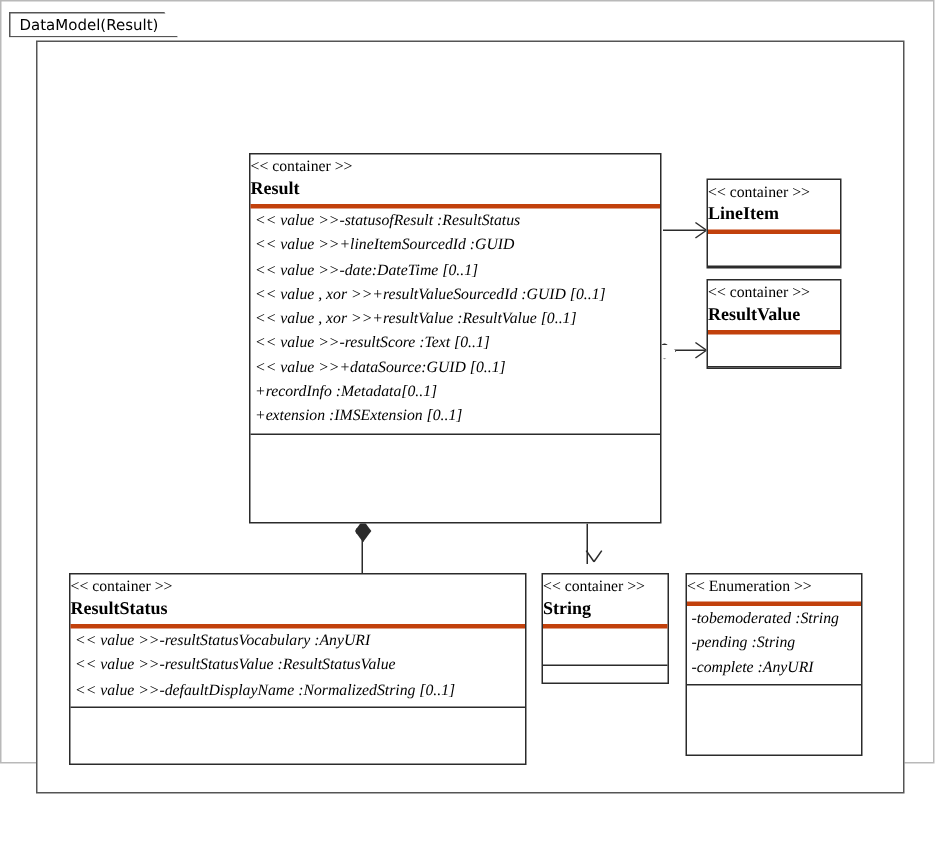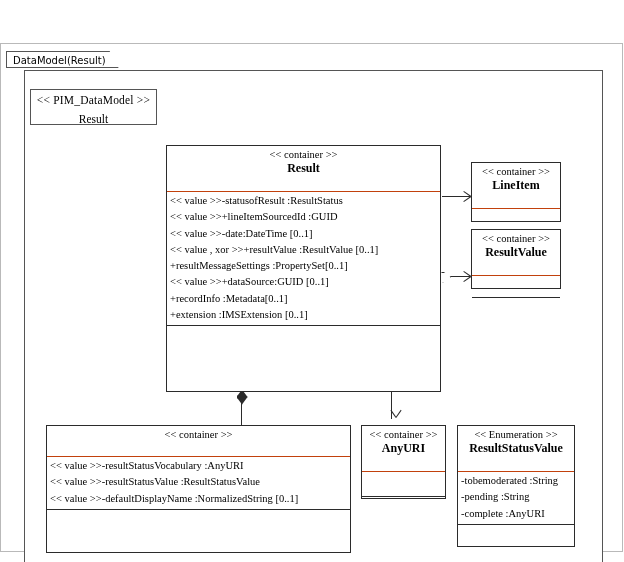--- a/index.html
+++ b/index.html
@@ -4,21 +4,21 @@
 <style>
   html,body{margin:0;padding:0;background:#ffffff;}
   body{
     width:624px;height:562px;position:relative;overflow:hidden;
     font-family:"Liberation Serif","DejaVu Serif",serif;
     color:#000;
   }
   
   #canvas{
     position:absolute;left:0;top:0;width:623px;height:509px;
-    border:1px solid #b9b9b9;box-sizing:border-box;background:#fff;margin-top:43px;
+    border:1px solid #b9b9b9;box-sizing:border-box;background:#fff;
   }
   
   #diagram-tab{
     position:absolute;left:5px;top:7px;height:17px;
     padding:0 12px 0 6px;
     border:1px solid #555;border-bottom:1px solid #555;
     background:#fff;
     font-family:"DejaVu Sans","Liberation Sans",sans-serif;
     font-size:10px;line-height:17px;white-space:nowrap;
     box-sizing:border-box;
@@ -33,25 +33,25 @@
     position:absolute;left:29px;top:45px;width:127px;height:36px;
     border:1px solid #555;background:#fff;box-sizing:border-box;
     text-align:center;
   }
   #package-tab .st{font-size:11.5px;line-height:17px;letter-spacing:.2px;}
   #package-tab .nm{font-size:11.5px;line-height:17px;}
 
   
   .cls{position:absolute;border:1px solid #2b2b2b;background:#fff;box-sizing:border-box;}
   .cls .hdr{
-    border-bottom:1px solid #c2410c;text-align:center;padding:2px 0 15px 0;
+    border-bottom:3px solid #c2410c;text-align:left;padding:2px 0 3px 0;
   }
   .cls .hdr .st{display:block;font-size:10.5px;line-height:13px;white-space:nowrap;}
   .cls .hdr .nm{display:block;font-size:12px;line-height:15px;font-weight:bold;white-space:nowrap;}
-  .cls .attrs{border-bottom:1px solid #2b2b2b;padding:1px 0 2px 0;}
+  .cls .attrs{border-bottom:1px solid #2b2b2b;padding:1px 0 2px 0;font-style:italic;}
   .cls .attrs .row{
     font-size:10.5px;line-height:16.3px;white-space:nowrap;padding-left:3px;
     overflow:hidden;
   }
   .cls .ops{}
 
   
   #cls-result   {left:165px;top:101px;width:275px;height:247px;}
   #cls-result .ops{height:24px;}
 
@@ -96,24 +96,20 @@
   .diamond-wrap.horiz .d{width:14px;height:9px;margin-left:-7px;margin-top:-4.5px;}
 </style>
 </head>
 <body>
 
 <div id="canvas">
 
   <div id="diagram-tab">DataModel(Result)</div>
 
   <div id="package-frame"></div>
-  <div id="package-tab">
-    <span class="st">&lt;&lt; PIM_DataModel &gt;&gt;</span>
-    <span class="nm">Result</span>
-  </div>
 
   <div class="ln h" style="left:441px;top:152px;width:28px;"></div>
   <div class="ah right" style="left:461px;top:148px;">
       <i></i>
       <i></i>
     </div>
 
   <div class="ln h" style="left:448px;top:232px;width:21px;"></div>
   <div class="diamond-wrap horiz" style="left:434px;top:225px;">
       <div class="d"></div>
@@ -136,22 +132,23 @@
 
   <div class="cls" id="cls-result">
     <div class="hdr">
       <span class="st">&lt;&lt; container &gt;&gt;</span>
       <span class="nm">Result</span>
     </div>
     <div class="attrs">
       <div class="row">&lt;&lt; value &gt;&gt;-statusofResult :ResultStatus</div>
       <div class="row">&lt;&lt; value &gt;&gt;+lineItemSourcedId :GUID</div>
       <div class="row">&lt;&lt; value &gt;&gt;-date:DateTime [0..1]</div>
+      <div class="row">&lt;&lt; value , xor &gt;&gt;+resultValueSourcedId :GUID [0..1]</div>
       <div class="row">&lt;&lt; value , xor &gt;&gt;+resultValue :ResultValue [0..1]</div>
-      <div class="row">+resultMessageSettings :PropertySet[0..1]</div>
+      <div class="row">&lt;&lt; value &gt;&gt;-resultScore :Text [0..1]</div>
       <div class="row">&lt;&lt; value &gt;&gt;+dataSource:GUID [0..1]</div>
       <div class="row">+recordInfo :Metadata[0..1]</div>
       <div class="row">+extension :IMSExtension [0..1]</div>
     </div>
     <div class="ops"></div>
   </div>
 
   <div class="cls" id="cls-lineitem">
     <div class="hdr">
       <span class="st">&lt;&lt; container &gt;&gt;</span>
@@ -166,42 +163,42 @@
       <span class="st">&lt;&lt; container &gt;&gt;</span>
       <span class="nm">ResultValue</span>
     </div>
     <div class="attrs"></div>
     <div class="ops"></div>
   </div>
 
   <div class="cls" id="cls-resultstatus">
     <div class="hdr">
       <span class="st">&lt;&lt; container &gt;&gt;</span>
+      <span class="nm">ResultStatus</span>
     </div>
     <div class="attrs">
       <div class="row">&lt;&lt; value &gt;&gt;-resultStatusVocabulary :AnyURI</div>
       <div class="row">&lt;&lt; value &gt;&gt;-resultStatusValue :ResultStatusValue</div>
       <div class="row">&lt;&lt; value &gt;&gt;-defaultDisplayName  :NormalizedString  [0..1]</div>
     </div>
     <div class="ops"></div>
   </div>
 
   <div class="cls" id="cls-person">
     <div class="hdr">
       <span class="st">&lt;&lt; container &gt;&gt;</span>
-      <span class="nm">AnyURI</span>
+      <span class="nm">String</span>
     </div>
     <div class="attrs"></div>
     <div class="ops"></div>
   </div>
 
   <div class="cls" id="cls-rsv">
     <div class="hdr">
       <span class="st">&lt;&lt; Enumeration &gt;&gt;</span>
-      <span class="nm">ResultStatusValue</span>
     </div>
     <div class="attrs">
       <div class="row">-tobemoderated :String</div>
       <div class="row">-pending :String</div>
       <div class="row">-complete :AnyURI</div>
     </div>
     <div class="ops"></div>
   </div>
 
 </div>

